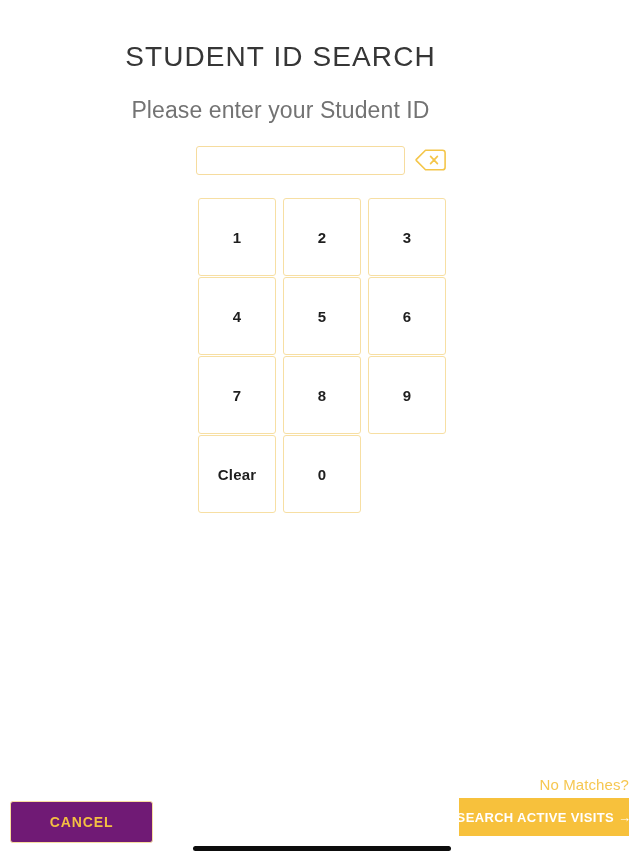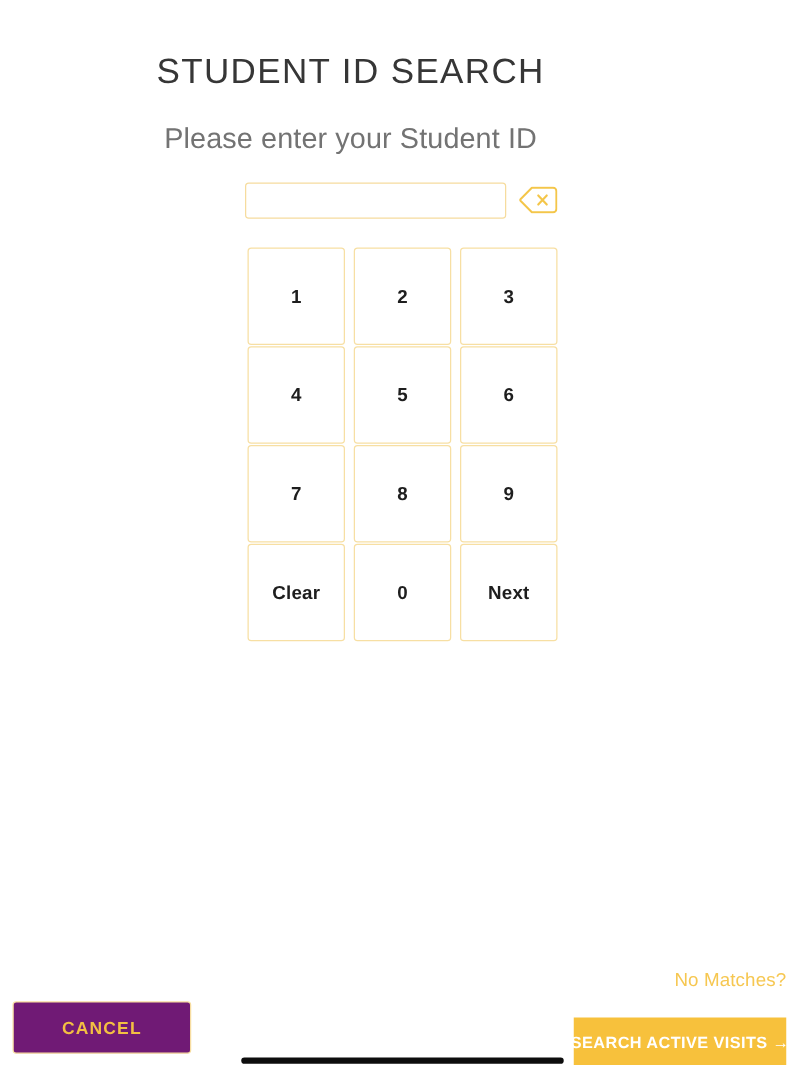--- a/index.html
+++ b/index.html
@@ -160,21 +160,20 @@
     color: #ffffff;
     font-size: 13px;
     font-weight: 700;
     letter-spacing: 0.35px;
     font-family: "Liberation Sans", sans-serif;
     cursor: pointer;
     display: flex;
     align-items: center;
     justify-content: center;
     white-space: nowrap;
-    margin-top: 16px;
   }
 
   .home-indicator {
     position: absolute;
     left: 50%;
     transform: translateX(-50%);
     bottom: 7px;
     width: 258px;
     height: 5px;
     border-radius: 3px;
@@ -207,21 +206,20 @@
     <button class="key">2</button>
     <button class="key">3</button>
     <button class="key">4</button>
     <button class="key">5</button>
     <button class="key">6</button>
     <button class="key">7</button>
     <button class="key">8</button>
     <button class="key">9</button>
     <button class="key">Clear</button>
     <button class="key">0</button>
-    <button class="key">Next</button>
   </div>
 
   <div class="no-matches">No Matches?</div>
 
   <button class="cancel-btn">CANCEL</button>
 
   <button class="search-visits-btn">SEARCH ACTIVE VISITS →</button>
 
   <div class="home-indicator"></div>
 

